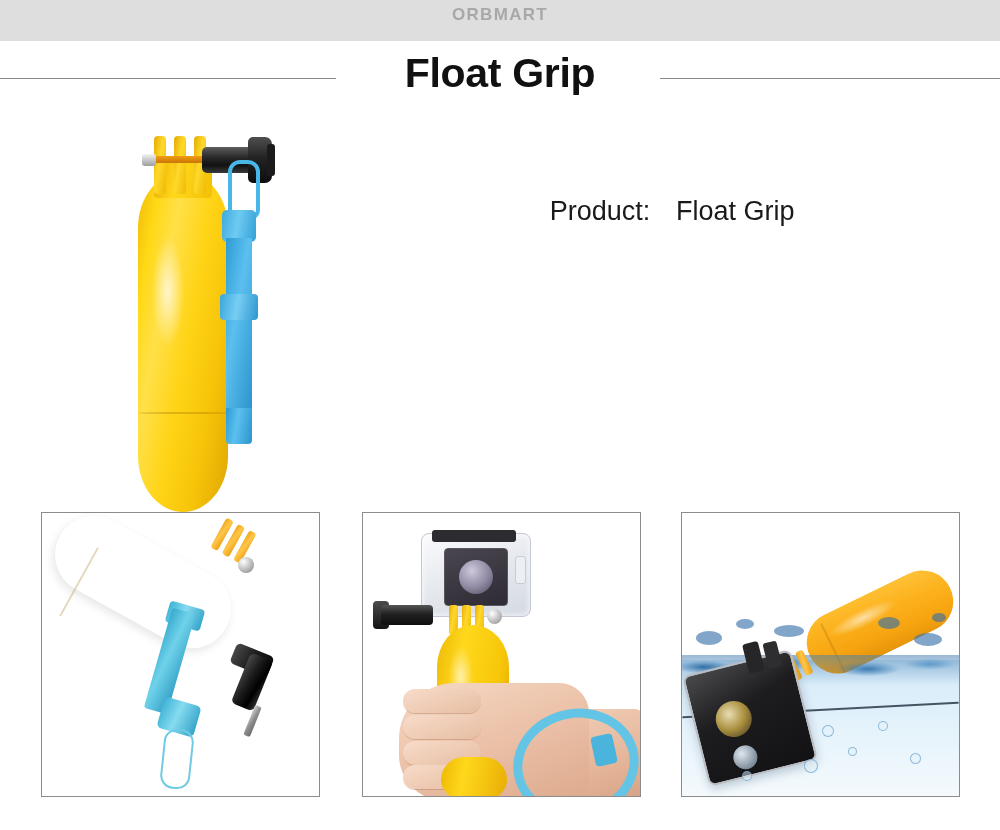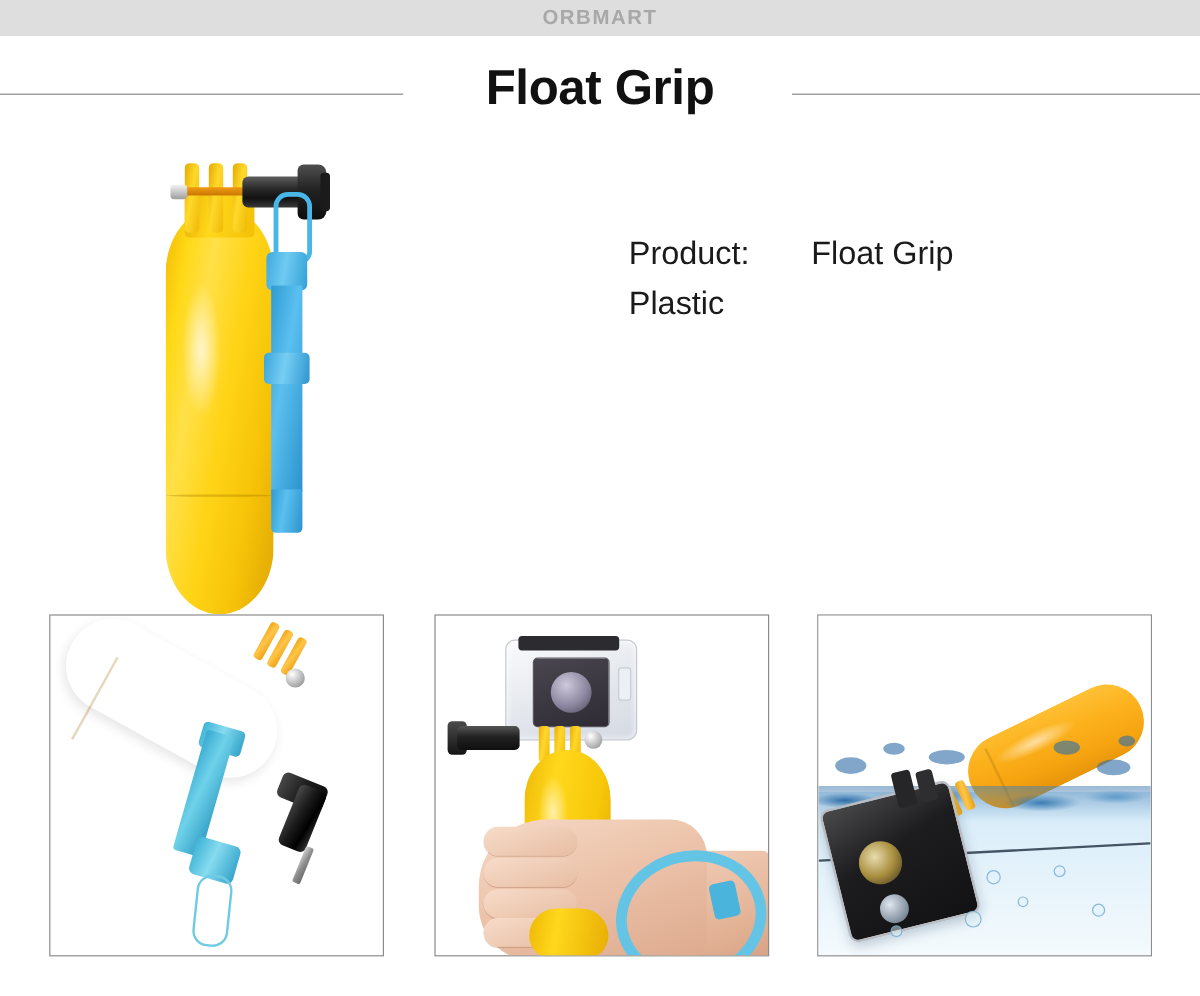--- a/index.html
+++ b/index.html
@@ -4,21 +4,21 @@
 <style>
   html,body{margin:0;padding:0;}
   body{
     width:1000px;height:830px;
     background:#ffffff;
     font-family:"Liberation Sans", sans-serif;
     overflow:hidden;position:relative;
   }
   
   .brand-band{
-    position:absolute;left:0;top:0;width:1000px;height:30px;
+    position:absolute;left:0;top:0;width:1000px;height:41px;
     background:#dedede;
   }
   .brand-text{
     position:absolute;left:0;top:0;width:1000px;height:30px;
     line-height:30px;text-align:center;
     font-size:17px;font-weight:bold;letter-spacing:1.3px;
     color:#a8a8a8;
   }
   
   .title-row{
@@ -33,21 +33,21 @@
   .page-title{
     position:absolute;left:0;top:0;width:1000px;
     text-align:center;
     font-size:41px;font-weight:bold;color:#111111;
     letter-spacing:-0.3px;
     font-family:"Liberation Sans", sans-serif;
   }
   
   .specs{
     position:absolute;left:524px;top:190px;
-    font-size:27px;color:#1a1a1a;line-height:42px;
+    font-size:27px;color:#1a1a1a;line-height:42px;text-align:center;
   }
   .spec-row{display:flex;}
   .spec-key{width:152px;}
   .spec-val{}
   
   .hero{
     position:absolute;left:118px;top:112px;width:180px;height:350px;
   }
   
   .float-body{
@@ -413,21 +413,20 @@
   <div class="strap-buckle"></div>
   <div class="strap-tail"></div>
 </div>
 
 <div class="specs">
   <div class="spec-row">
     <span class="spec-key">Product:</span>
     <span class="spec-val">Float Grip</span>
   </div>
   <div class="spec-row">
-    <span class="spec-val">Plastic</span>
   </div>
 </div>
 
 <div class="panel p1">
   <div class="kit-float"></div>
   <div class="kit-float-seam"></div>
   <div class="kit-prongs">
     <div class="kit-prong a"></div>
     <div class="kit-prong b"></div>
     <div class="kit-prong c"></div>

